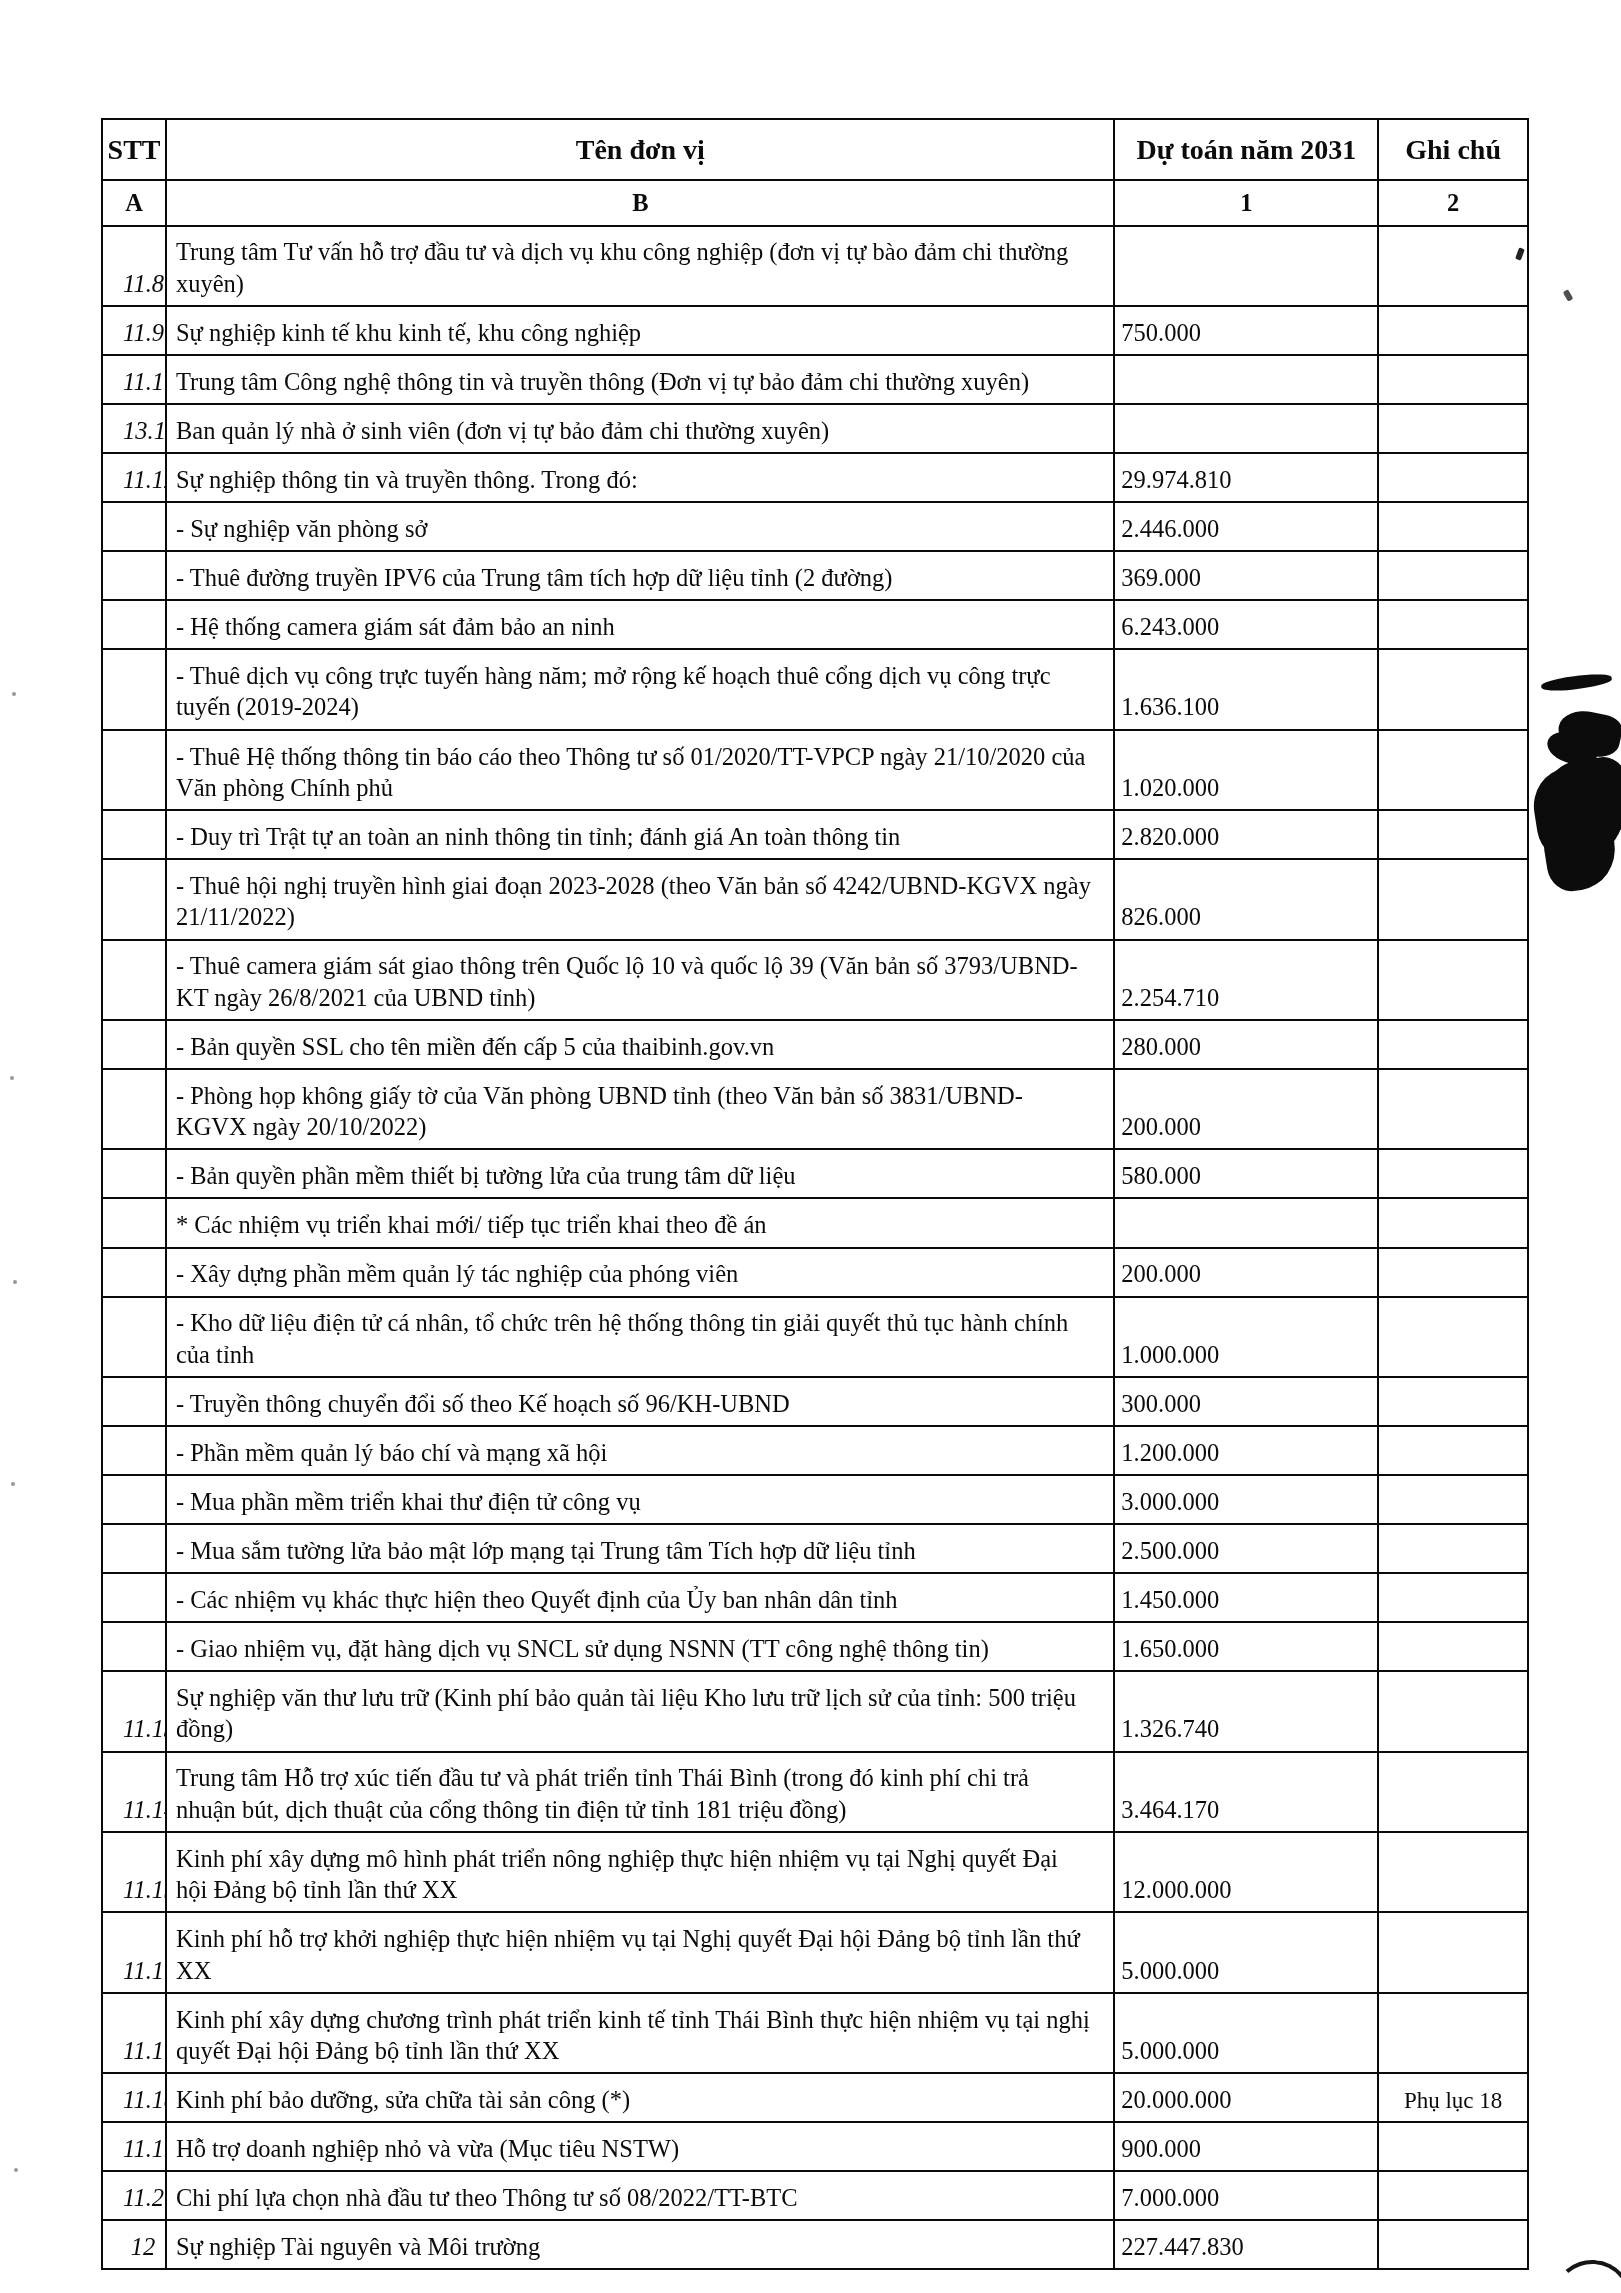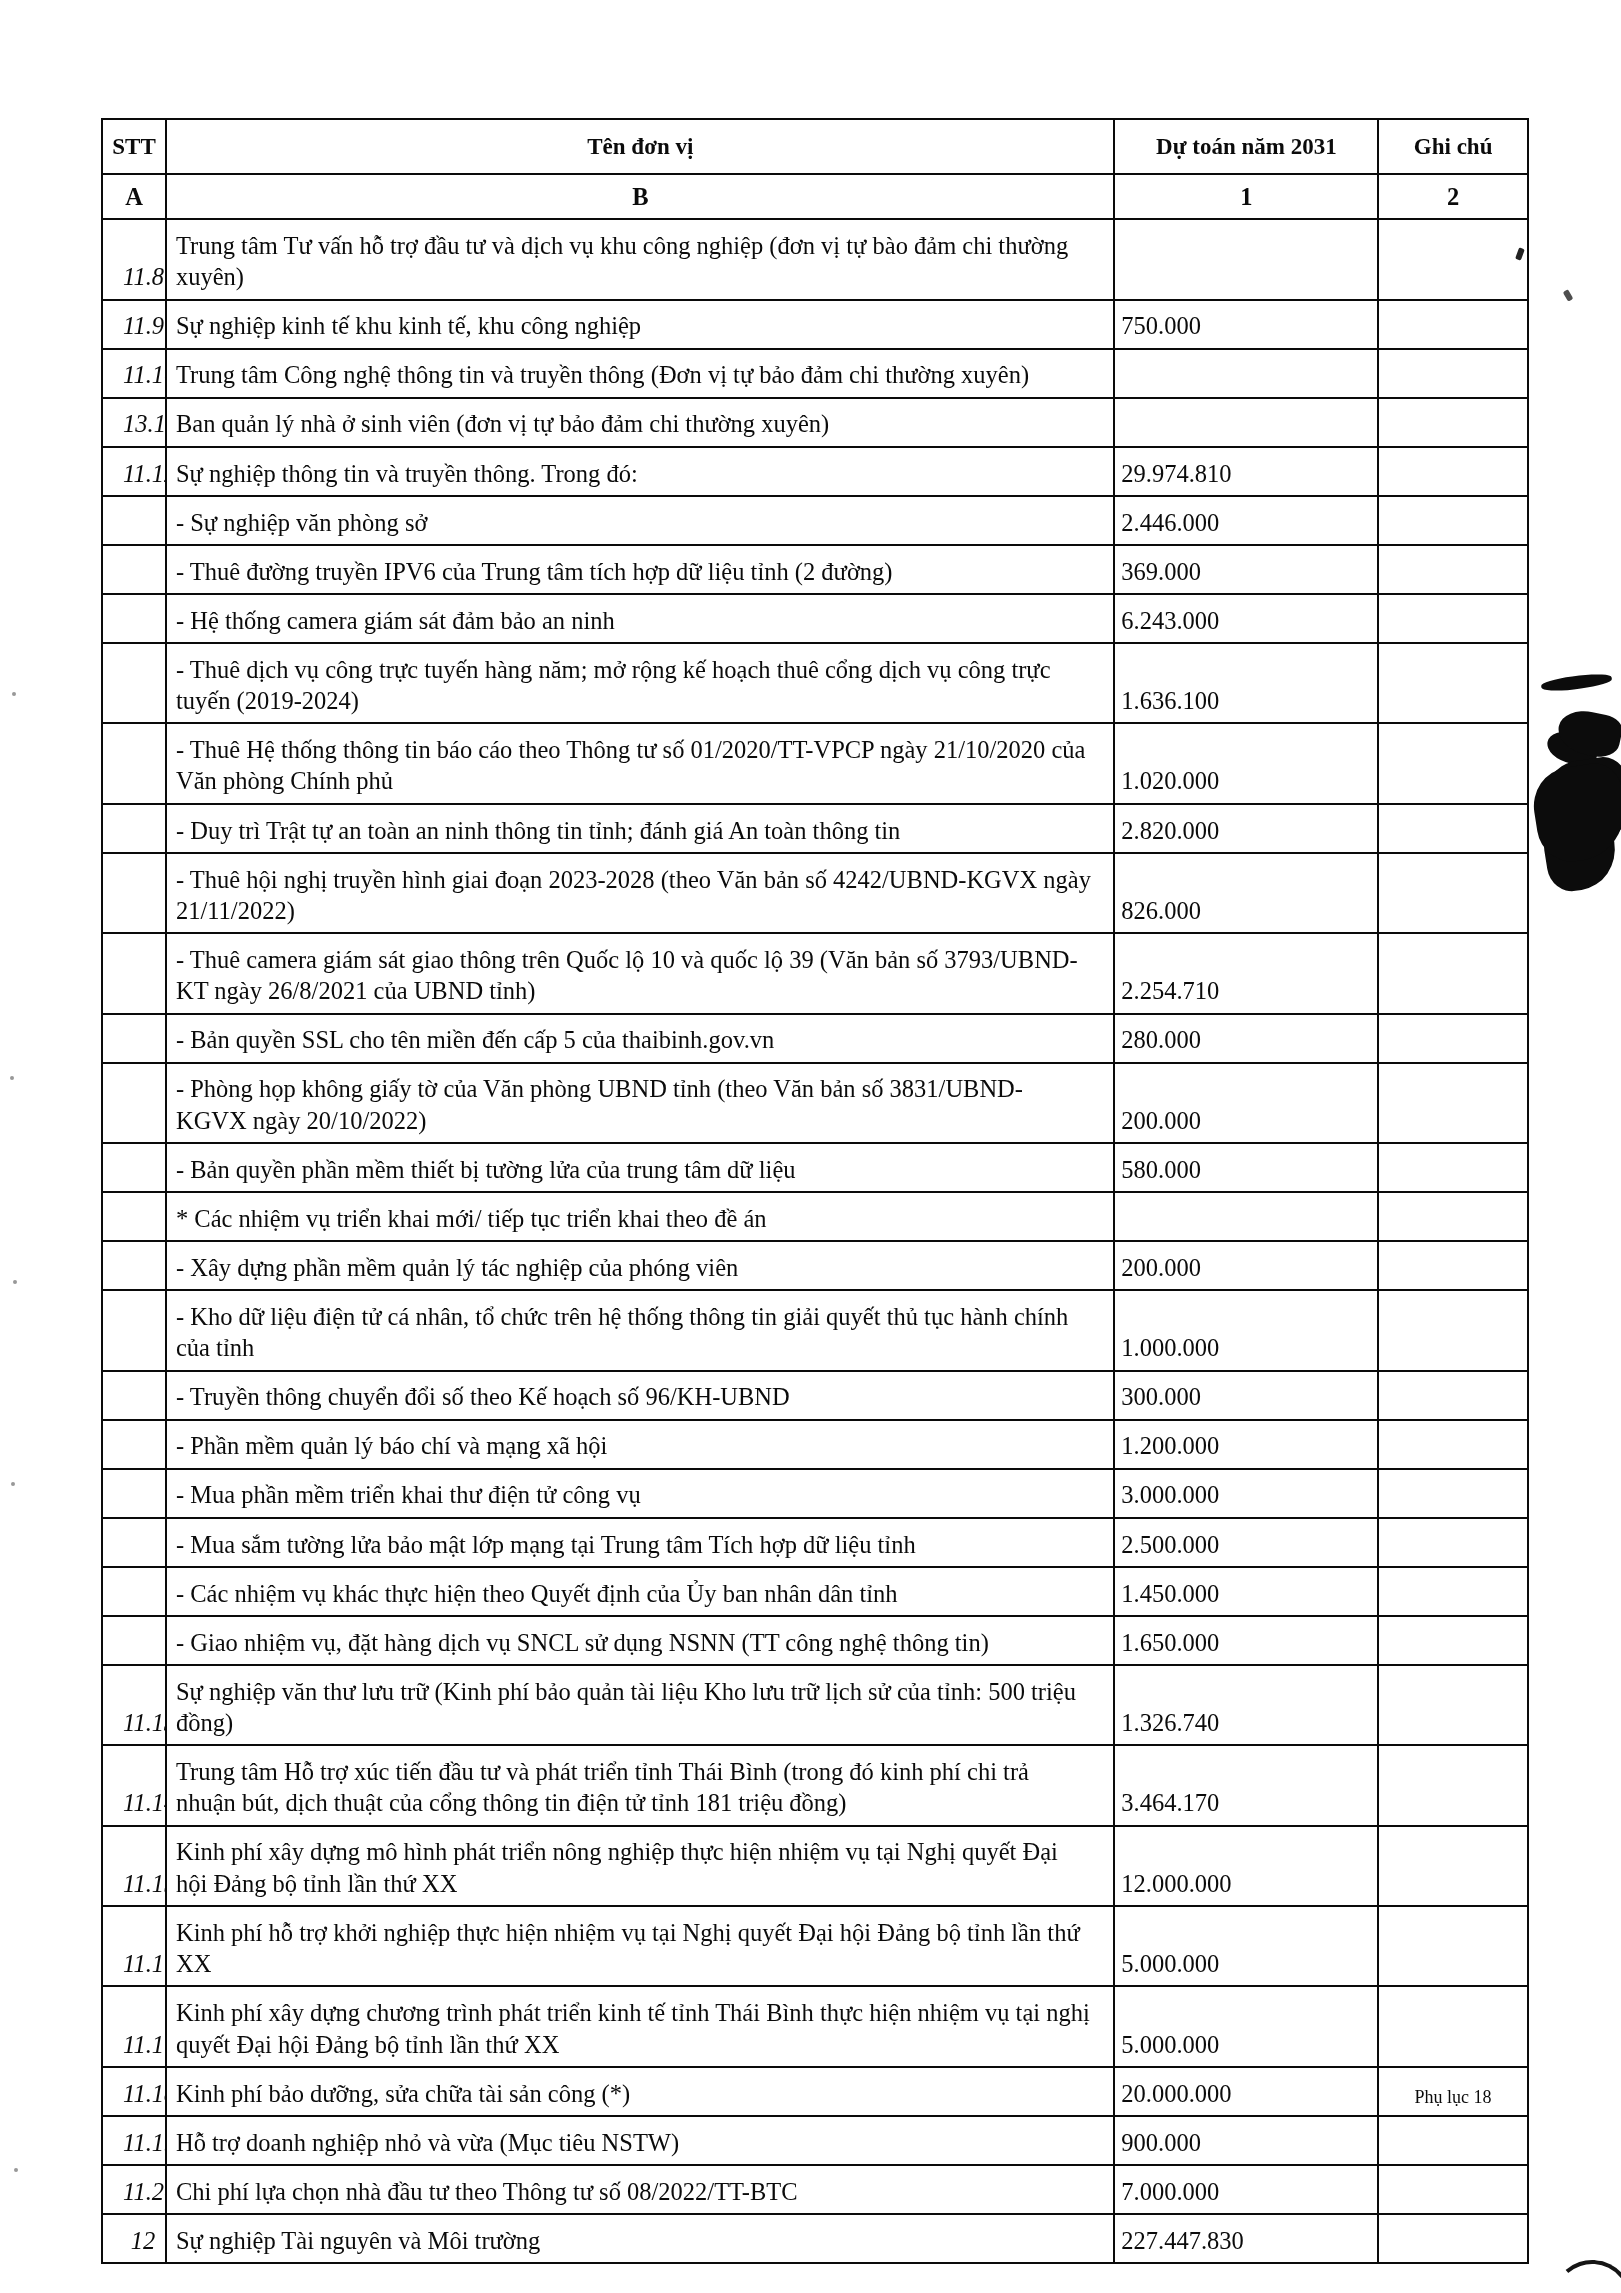--- a/index.html
+++ b/index.html
@@ -28,21 +28,21 @@
   table.budget th,
   table.budget td {
     border: 2px solid #0a0a0a;
     font-size: 24.5px;
     line-height: 1.28;
     vertical-align: bottom;
     padding: 9.8px 5.9px 5.9px 5.9px;
     overflow: hidden;
   }
   table.budget thead th {
-    font-size: 23px;
+    font-size: 28px;
     font-weight: bold;
     text-align: center;
     vertical-align: middle;
     padding: 11.8px 3.9px;
   }
   table.budget tr.subhead td {
     font-weight: bold;
     text-align: center;
     vertical-align: middle;
     padding: 5.9px 3.9px;
@@ -56,21 +56,21 @@
   table.budget td.name {
     text-align: left;
     padding-left: 8.8px;
     padding-right: 22px;
   }
   table.budget td.budget {
     padding-right: 11.8px;
   }
   table.budget td.note {
     text-align: center;
-    font-size: 18px;
+    font-size: 23px;
   }
   
   .stain {
     position: absolute;
     background: #0c0c0c;
   }
   .stain1 { left: 1541px; top: 676px; width: 71px; height: 12.7px; border-radius: 45%; transform: rotate(-7deg); }
   .stain2 { left: 1558px; top: 712px; width: 63px; height: 43px; border-radius: 55% 35% 45% 60%; transform: rotate(12deg); box-shadow: -13.7px 17.6px 0 -5.9px #0c0c0c; }
   .stain3 { left: 1535px; top: 766px; width: 90px; height: 94px; border-radius: 42% 30% 55% 38%; transform: rotate(-9deg); box-shadow: 9.8px -7.8px 0 -2.9px #0c0c0c, -5.9px 39px 0 -9.8px #0c0c0c; }
   .tick {

